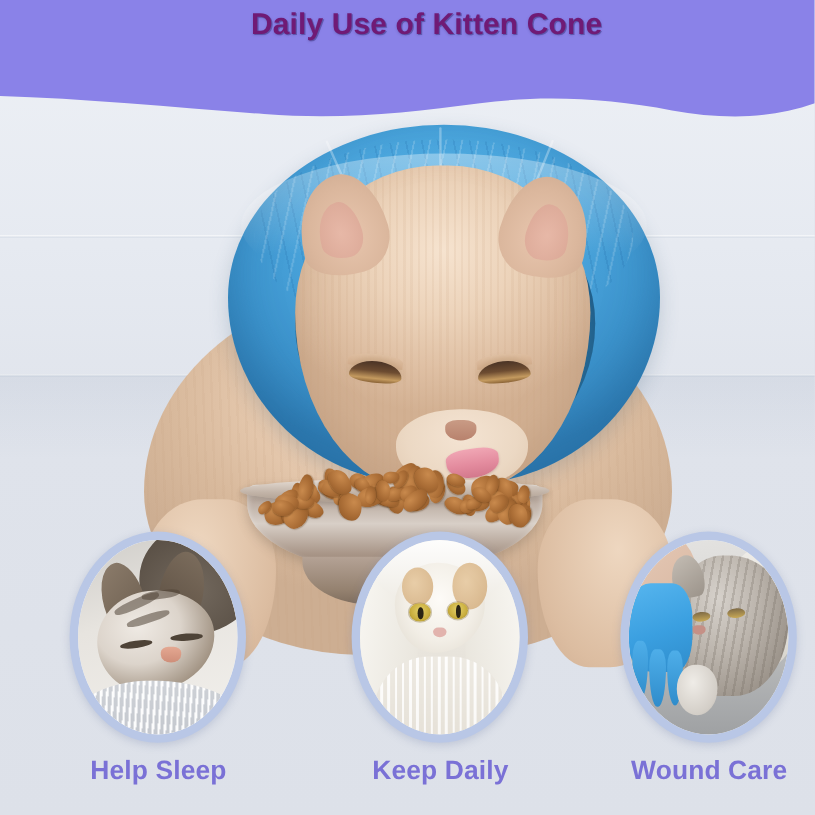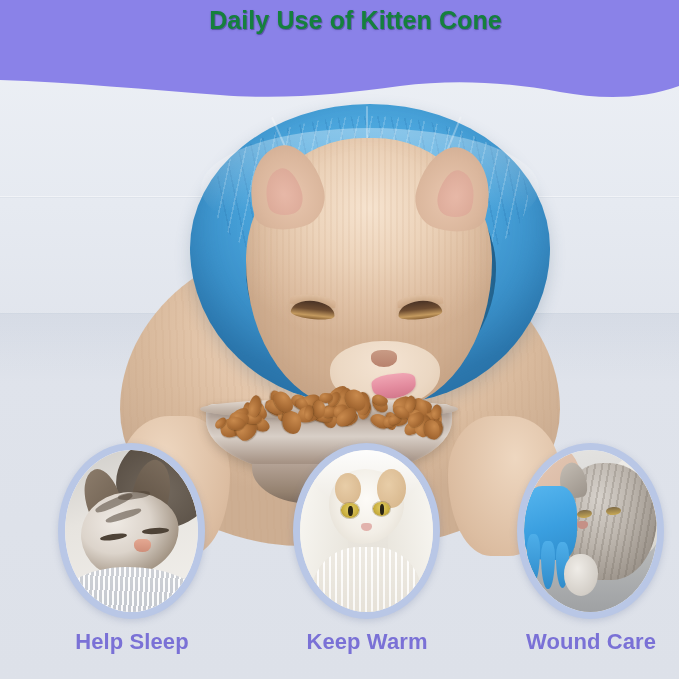--- a/index.html
+++ b/index.html
@@ -502,21 +502,21 @@
         <div class="kibble" style="left: 229.345px; top: 325.715px; width: 20.1901px; height: 13.8519px; transform: rotate(7.05599deg);"></div>
         <div class="kibble" style="left: 226.519px; top: 330.759px; width: 17.5678px; height: 12.8496px; transform: rotate(7.03537deg);"></div>
       </div>
   </div>
 
   <div class="header">
     <svg width="679" height="100" viewBox="0 0 679 100">
       <path id="wave-path" d="M0,0 L679,0 L679,86 C640,100 600,99 560,92 C505,82 455,79 400,86 C340,94 285,100 220,95 C150,90 70,82 0,80 Z" fill="#8a82e8"></path>
     </svg>
     <div class="header-text">
-      <div class="title" style="color: #15803d; margin-left: 32px;">Daily Use of Kitten Cone</div>
+      <div class="title" style="color: #701a75; margin-left: 32px;">Daily Use of Kitten Cone</div>
     </div>
   </div>
 
   <div class="circles">
 
     <div class="circle-wrap" style="left:42px; top:443px; width:147px; height:176px;">
       <div class="circle-ring" style="border-color: rgb(185, 199, 230);">
         <div class="circle-photo p1">
           <div class="dark-back"></div>
           <div class="ear-a"></div>
@@ -545,21 +545,21 @@
           <div class="patch" style="left:58%; top:12%; width:22%; height:24%;"></div>
           <div class="eye2" style="left:31%; top:33%;"></div>
           <div class="eye2" style="left:55%; top:32%;"></div>
           <div class="pupil" style="left:36%; top:34.5%;"></div>
           <div class="pupil" style="left:60%; top:33.5%;"></div>
           <div class="nose2"></div>
           <div class="chest"></div>
         </div>
       </div>
     </div>
-    <div class="caption" style="left: 235px; top: 629px; width: 232px; color: rgb(122, 113, 214);">Keep Warm</div>
+    <div class="caption" style="left: 235px; top: 629px; width: 232px; color: rgb(122, 113, 214);">Keep Daily</div>
 
     <div class="circle-wrap" style="left:501px; top:443px; width:147px; height:176px;">
       <div class="circle-ring" style="border-color: rgb(185, 199, 230);">
         <div class="circle-photo p3">
           <div class="table"></div>
           <div class="arm"></div>
           <div class="bandage"></div>
           <div class="cat3"></div>
           <div class="ear3"></div>
           <div class="eye3" style="left:40%; top:37%; transform:rotate(-6deg);"></div>

